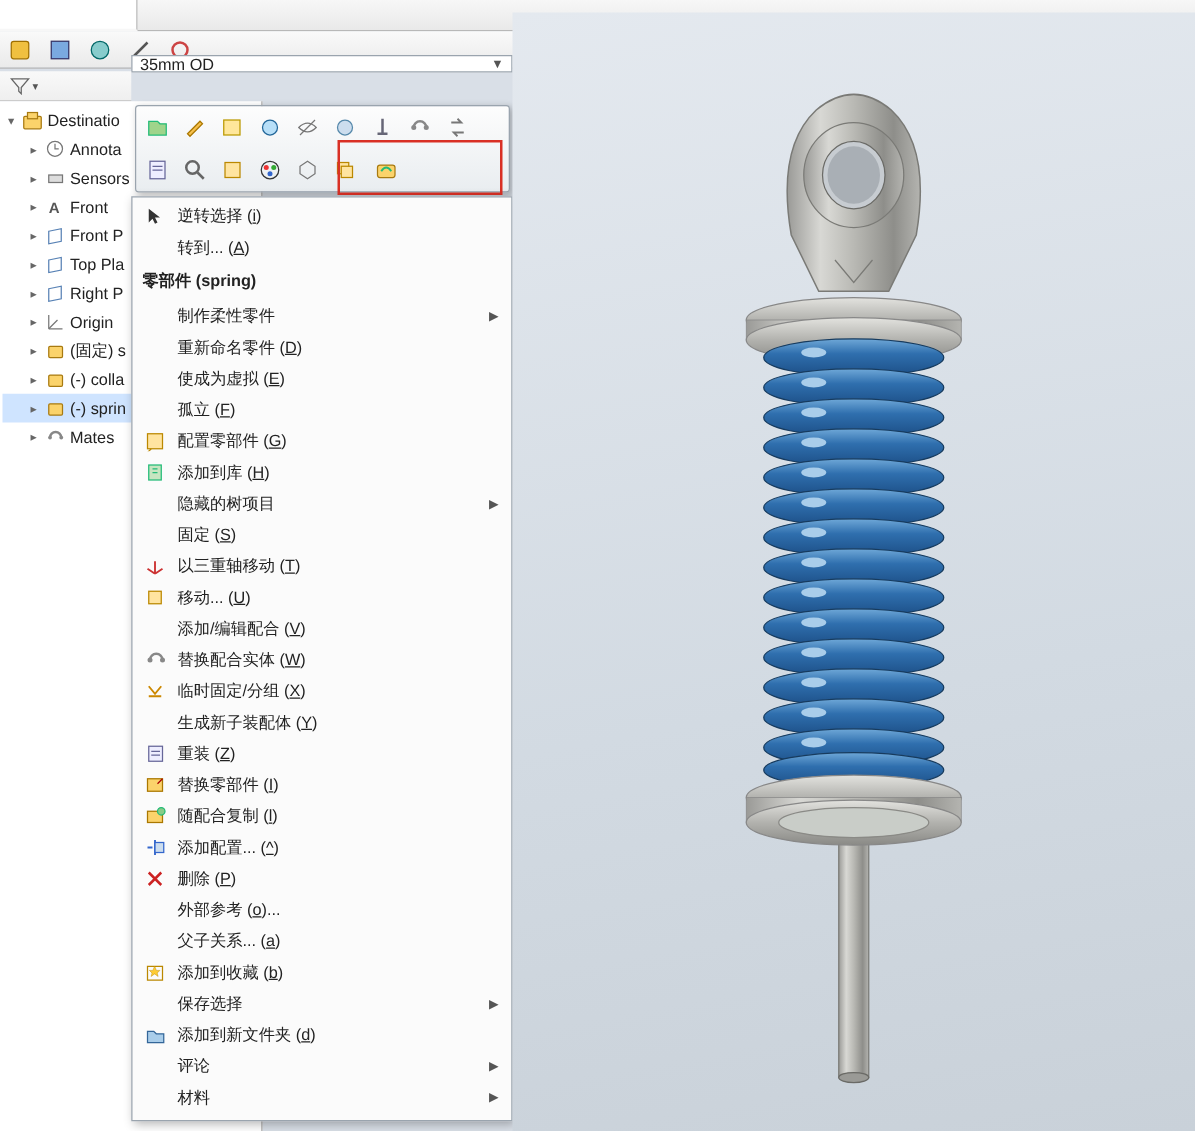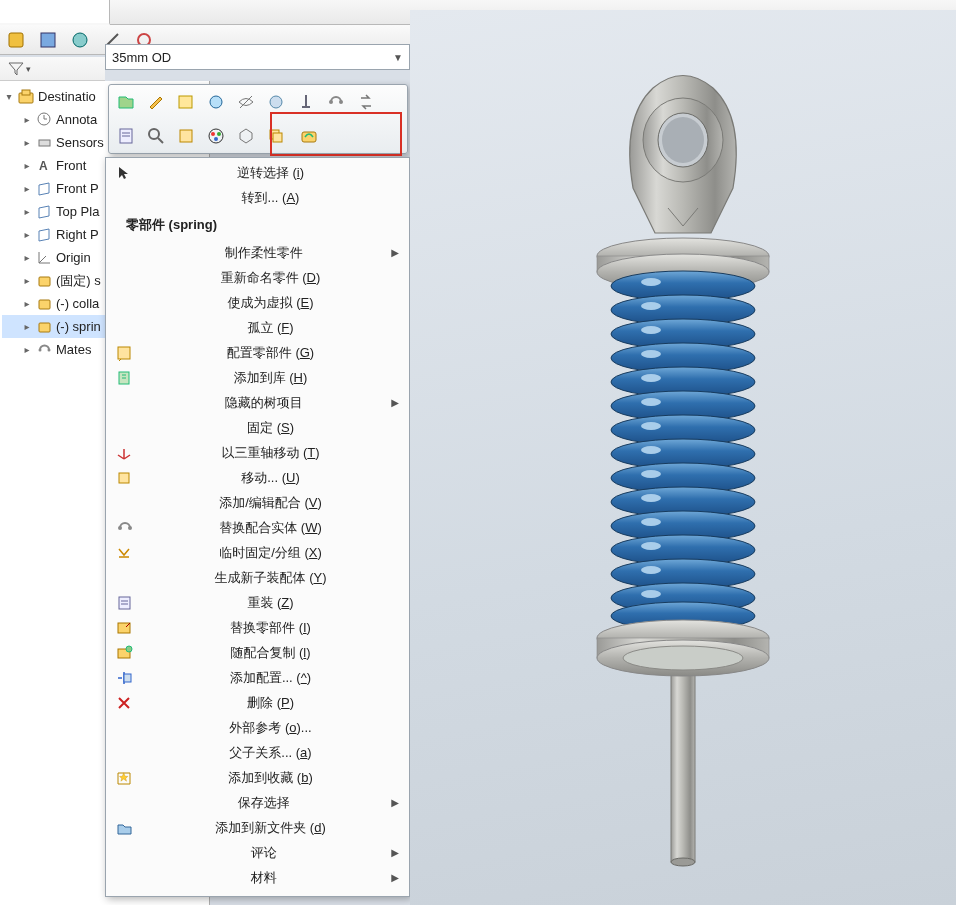--- a/index.html
+++ b/index.html
@@ -10,21 +10,21 @@
   
   .top-tabs { position:absolute; left:0; top:0; width:100%; height:25px; background:linear-gradient(#f7f7f7,#e9e9e9); border-bottom:1px solid #b8b8b8; display:flex; }
   .top-tab-filler{flex:1} 
   .top-tab-sel{width:110px;height:25px;border-right:1px solid #b8b8b8;border-bottom:2px solid #f7f7f7;background:#fff} 
 
   
   .panel-icons { position:absolute; left:0; top:25px; width:100%; height:30px; background:linear-gradient(#fafafa,#eaeaea); border-bottom:1px solid #b8b8b8; display:flex; align-items:center; padding-left:6px; gap:12px;}
   .pi{width:20px;height:20px;display:flex;align-items:center;justify-content:center;}
 
   
-  .config-dd { position:absolute; left:105px; top:44px; width:305px; height:26px; background:#fff; border:1px solid #9aa4ae; display:flex; align-items:center; padding:0 6px; justify-content:space-between;}
+  .config-dd { position:absolute; left:105px; top:44px; width:305px; height:14px; background:#fff; border:1px solid #9aa4ae; display:flex; align-items:center; padding:0 6px; justify-content:space-between;}
   .config-dd .chev{font-size:10px;color:#555}
 
   
   .filter-bar { position:absolute; left:0; top:57px; width:105px; height:24px; display:flex; align-items:center; padding-left:8px; background:linear-gradient(#f9f9f9,#efefef); border-bottom:1px solid #ccc;}
   .filter-bar svg{opacity:.8}
 
   
   .tree { position:absolute; left:0; top:81px; width:210px; bottom:0; background:#fff; border-right:1px solid #b0b0b0; padding:4px 2px; overflow:hidden;}
   .tree-row { height:23px; display:flex; align-items:center; gap:4px; padding-left:2px; white-space:nowrap;}
   .tree-row.indent1{padding-left:20px}
@@ -33,22 +33,22 @@
   .ticon{width:16px;height:16px;display:flex;align-items:center;justify-content:center;}
 
   
   .ctx-toolbar{position:absolute;left:108px;top:84px;width:300px;height:70px;background:linear-gradient(#fdfdfd,#e9edf0);border:1px solid #9aa4ae;border-radius:3px;box-shadow:2px 2px 6px rgba(0,0,0,.25);padding:4px 6px;display:flex;flex-wrap:wrap;gap:8px;align-items:center;}
   .ctb-btn{width:22px;height:22px;display:flex;align-items:center;justify-content:center;border-radius:2px;}
   .highlight-box{position:absolute;left:270px;top:112px;width:132px;height:44px;border:2px solid #d93025;pointer-events:none;}
   .tooltip{position:absolute;left:287px;top:160px;background:#f3f3ef;border:1px solid #888;padding:3px 8px;font-size:12px;color:#333;box-shadow:1px 1px 3px rgba(0,0,0,.25);}
 
   
   .ctx-menu{position:absolute;left:105px;top:157px;width:305px;background:#fbfbfb;border:1px solid #9aa4ae;box-shadow:2px 2px 8px rgba(0,0,0,.3);padding:2px 0 6px;}
-  .ctx-title{padding:6px 8px;font-weight:bold;font-size:13px;color:#222;margin-left:12px;}
-  .ctx-item{height:25px;display:flex;align-items:center;padding:0 10px 0 8px;gap:6px;font-size:13px;cursor:default;text-align:center;}
+  .ctx-title{padding:6px 8px;font-weight:bold;font-size:13px;color:#222;}
+  .ctx-item{height:25px;display:flex;align-items:center;padding:0 10px 0 8px;gap:6px;font-size:13px;cursor:default;}
   .ctx-ico{width:22px;height:18px;display:flex;align-items:center;justify-content:center;}
   .ctx-label{flex:1;white-space:nowrap}
   .ctx-sub{font-size:10px;color:#555}
   .u{text-decoration:underline}
 
   
   .viewport{position:absolute;left:410px;top:10px;right:0;bottom:0;background:linear-gradient(170deg,#e4e9ef 0%,#d2dae2 60%,#c9d1d9 100%);}
 
   
   .model{position:absolute;left:50%;top:48px;transform:translateX(-50%);}

